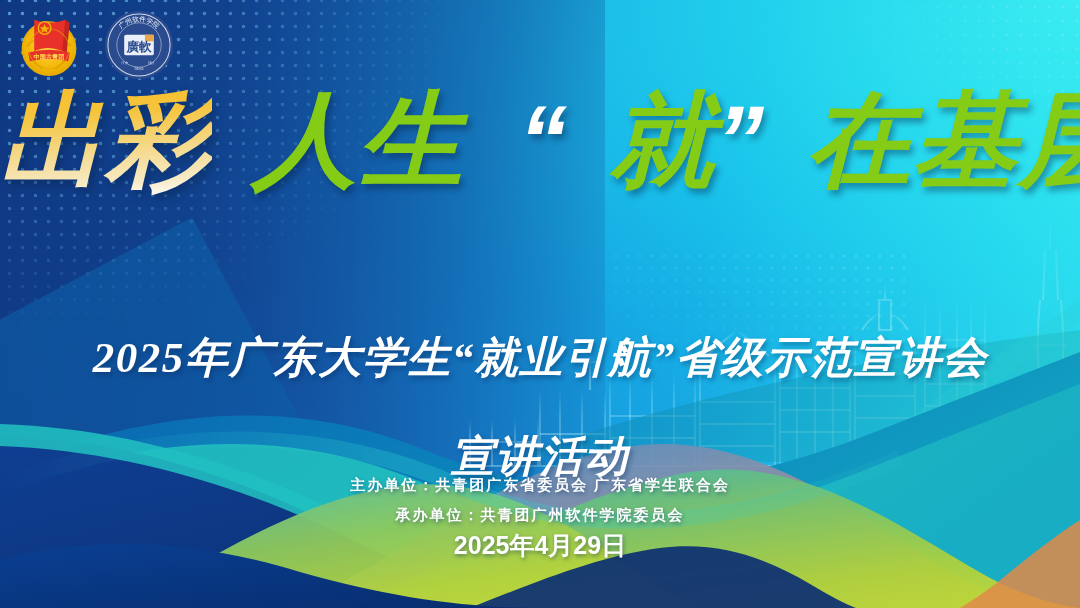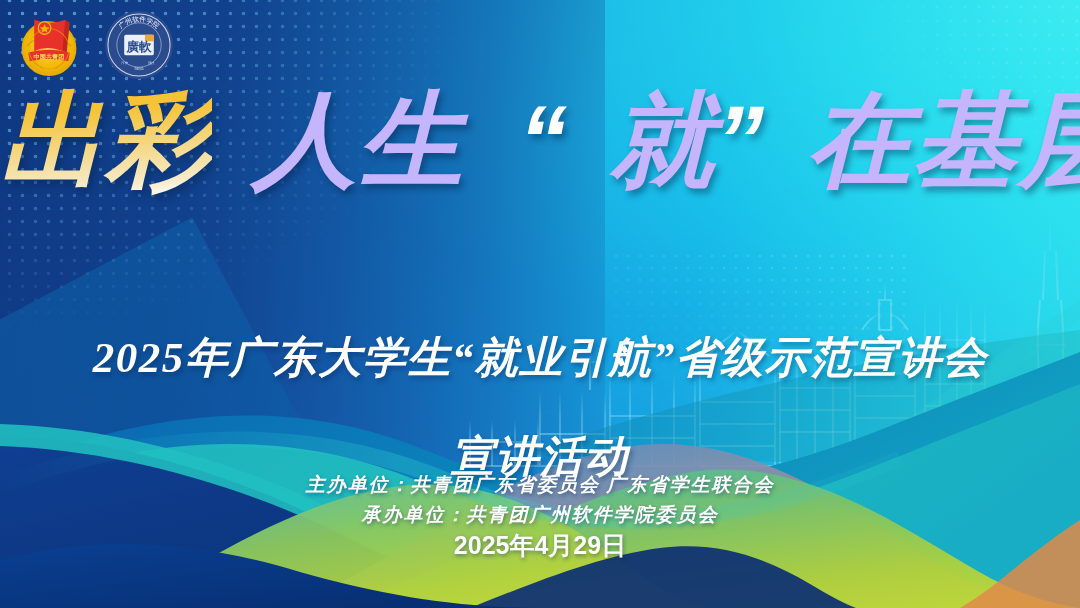--- a/index.html
+++ b/index.html
@@ -81,21 +81,21 @@
     letter-spacing:2px;
     vertical-align:middle;
   }
   .cal-gold{
     background:linear-gradient(176deg,#ffc györ 0%,#f7bd2c 0%,#f6c43a 26%,#f5d98a 58%,#f7ebc8 86%,#ffffff 100%);
     background:linear-gradient(176deg,#f7bd2c 0%,#f6c43a 26%,#f5d98a 58%,#f7ebc8 86%,#ffffff 100%);
     -webkit-background-clip:text;background-clip:text;color:transparent;
     filter:drop-shadow(3px 5px 5px rgba(4,30,70,.45));
   }
   .cal-white{
-    color:#c4b5fd;
+    color:#84cc16;
     text-shadow:3px 5px 6px rgba(4,30,70,.40);
     margin-left:41px;
   }
   .cal-quote{
     color:#ffffff;
     text-shadow:3px 5px 6px rgba(4,30,70,.40);
     font-size:96px;
   }
   .cal-gap{display:inline-block;width:54px;}
 
@@ -115,22 +115,22 @@
     margin-top:44px;
   }
 
   
   .credits{
     position:absolute;left:0;right:0;top:470px;
     text-align:center;z-index:30;
   }
   .credit-line{
     font-family:"Liberation Serif","DejaVu Serif",serif;
-    font-weight:700;font-style:italic;
-    font-size:19px;line-height:30px;
+    font-weight:700;
+    font-size:15px;line-height:30px;
     color:#ffffff;letter-spacing:2px;
     text-shadow:1px 2px 4px rgba(5,35,80,.45);
     white-space:nowrap;
   }
   .credit-date{
     font-family:"Liberation Sans","DejaVu Sans",sans-serif;
     font-weight:700;font-style:normal;
     font-size:25px;line-height:30px;
     letter-spacing:0px;
   }

